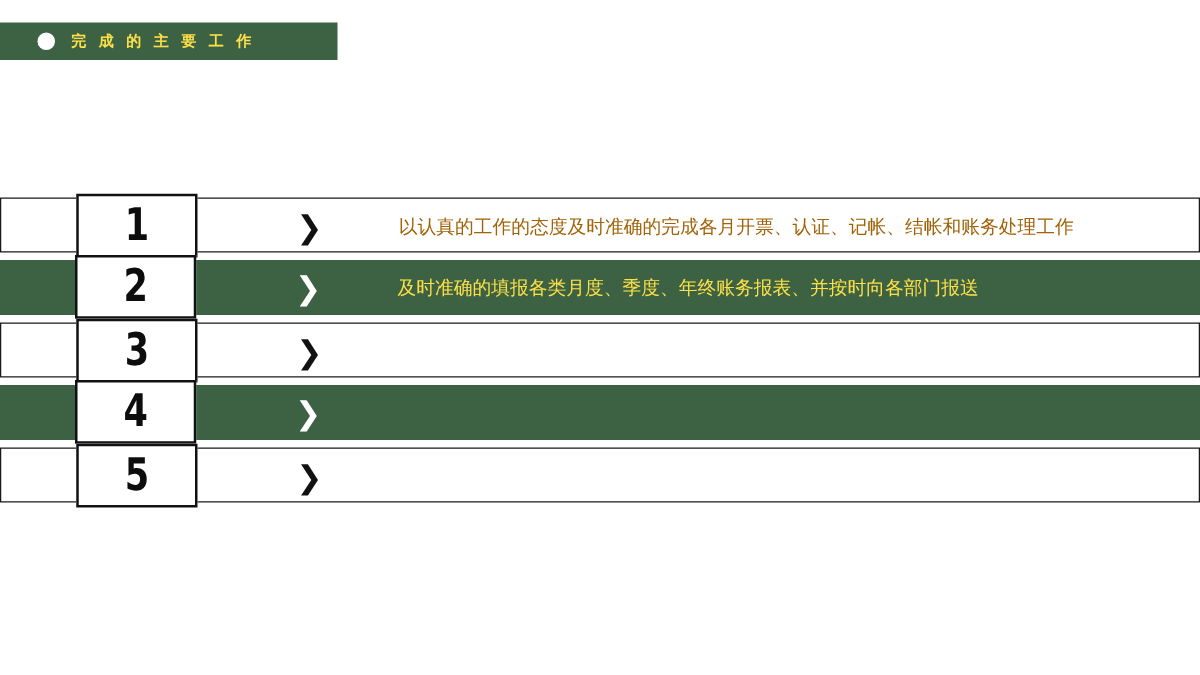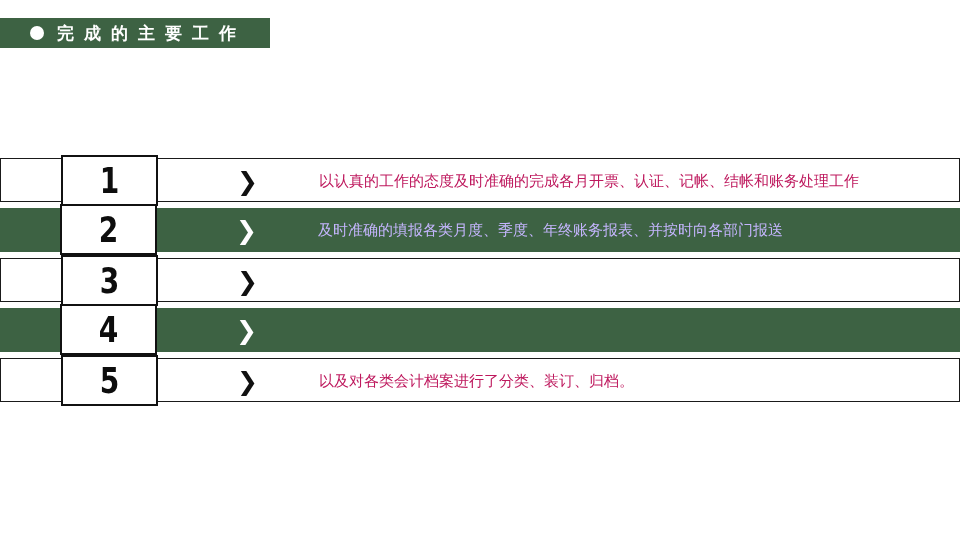--- a/index.html
+++ b/index.html
@@ -29,22 +29,22 @@
   }
   .header-bullet {
     width: 14px;
     height: 14px;
     border-radius: 50%;
     background: #ffffff;
     margin-left: 30px;
     flex: 0 0 auto;
   }
   .header-title {
-    color: #ffffff;
-    font-size: 17px;
+    color: #fde047;
+    font-size: 12px;
     font-weight: bold;
     letter-spacing: 10px;
     margin-left: 13px;
     white-space: nowrap;
   }
 
   
   .rows {
     position: absolute;
     left: 0;
@@ -97,24 +97,24 @@
   }
   .work-row.highlighted .chevron { color: #ffffff; }
   .row-text {
     position: absolute;
     left: 318px;
     top: 0;
     height: 44px;
     display: flex;
     align-items: center;
     font-size: 15px;
-    color: #be185d;
+    color: #a16207;
     white-space: nowrap;
   }
-  .work-row.highlighted .row-text { color: #c4b5fd; }
+  .work-row.highlighted .row-text { color: #fde047; }
 </style>
 </head>
 <body>
 
 <div id="slide" style="--green: #3D6243;">
 
   <div class="header-bar">
     <span class="header-bullet"></span>
     <span class="header-title">完成的主要工作</span>
   </div>
@@ -144,17 +144,16 @@
       <div class="num-box">
         <span class="num">4</span>
       </div>
       <span class="chevron">❯</span>
     </div>
       <div class="work-row" style="top: 200px;">
       <div class="num-box">
         <span class="num">5</span>
       </div>
       <span class="chevron">❯</span>
-      <span class="row-text">以及对各类会计档案进行了分类、装订、归档。</span>
     </div>
     </div>
 
 </div>
 
 </body></html>

